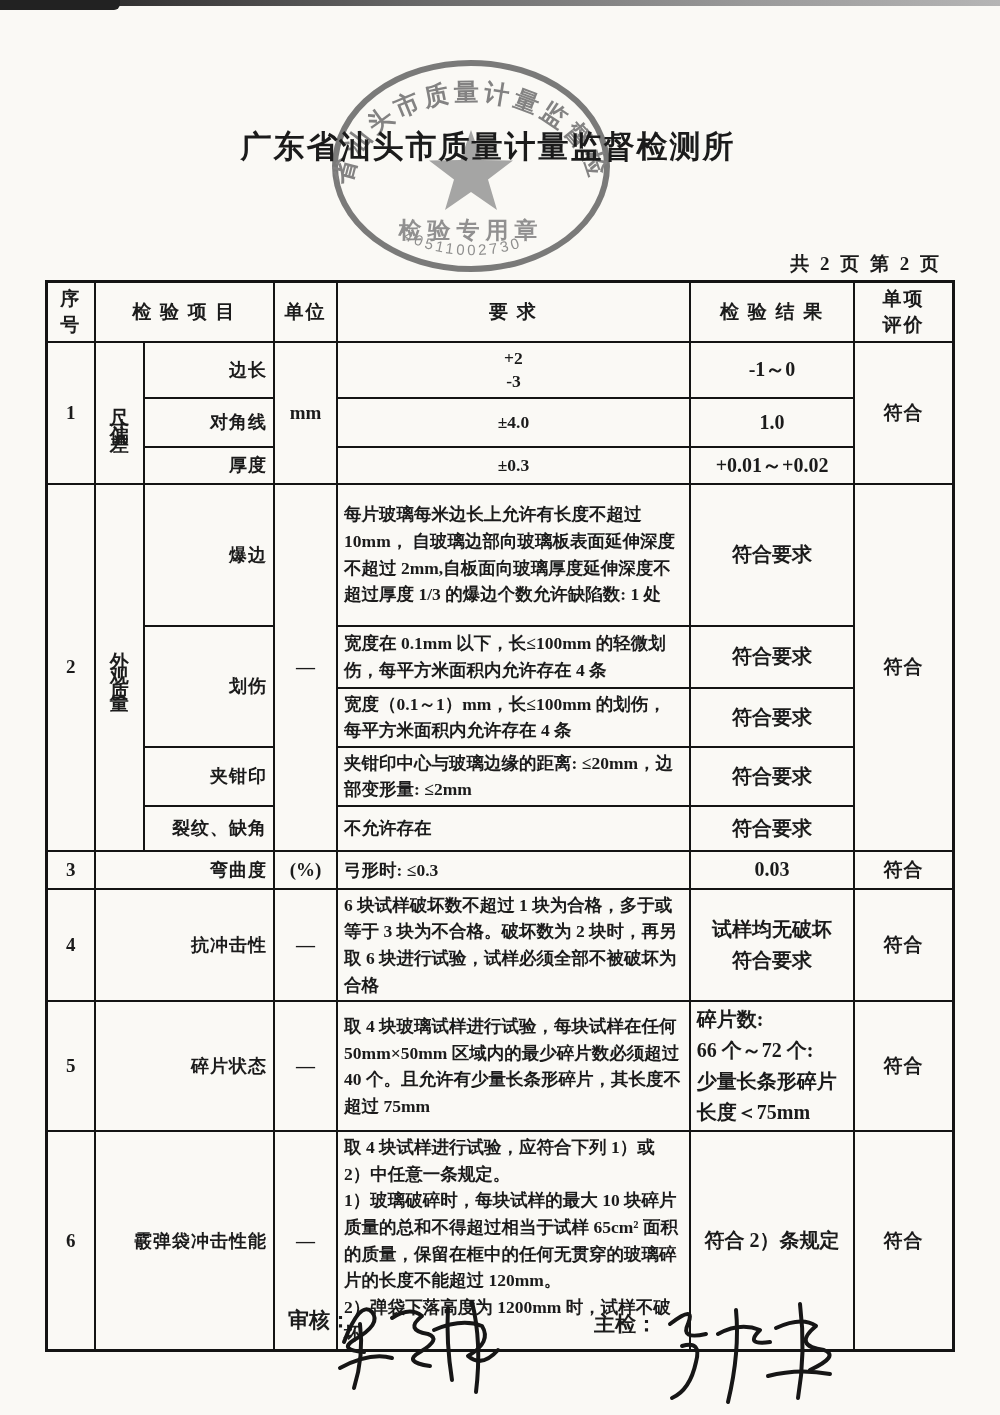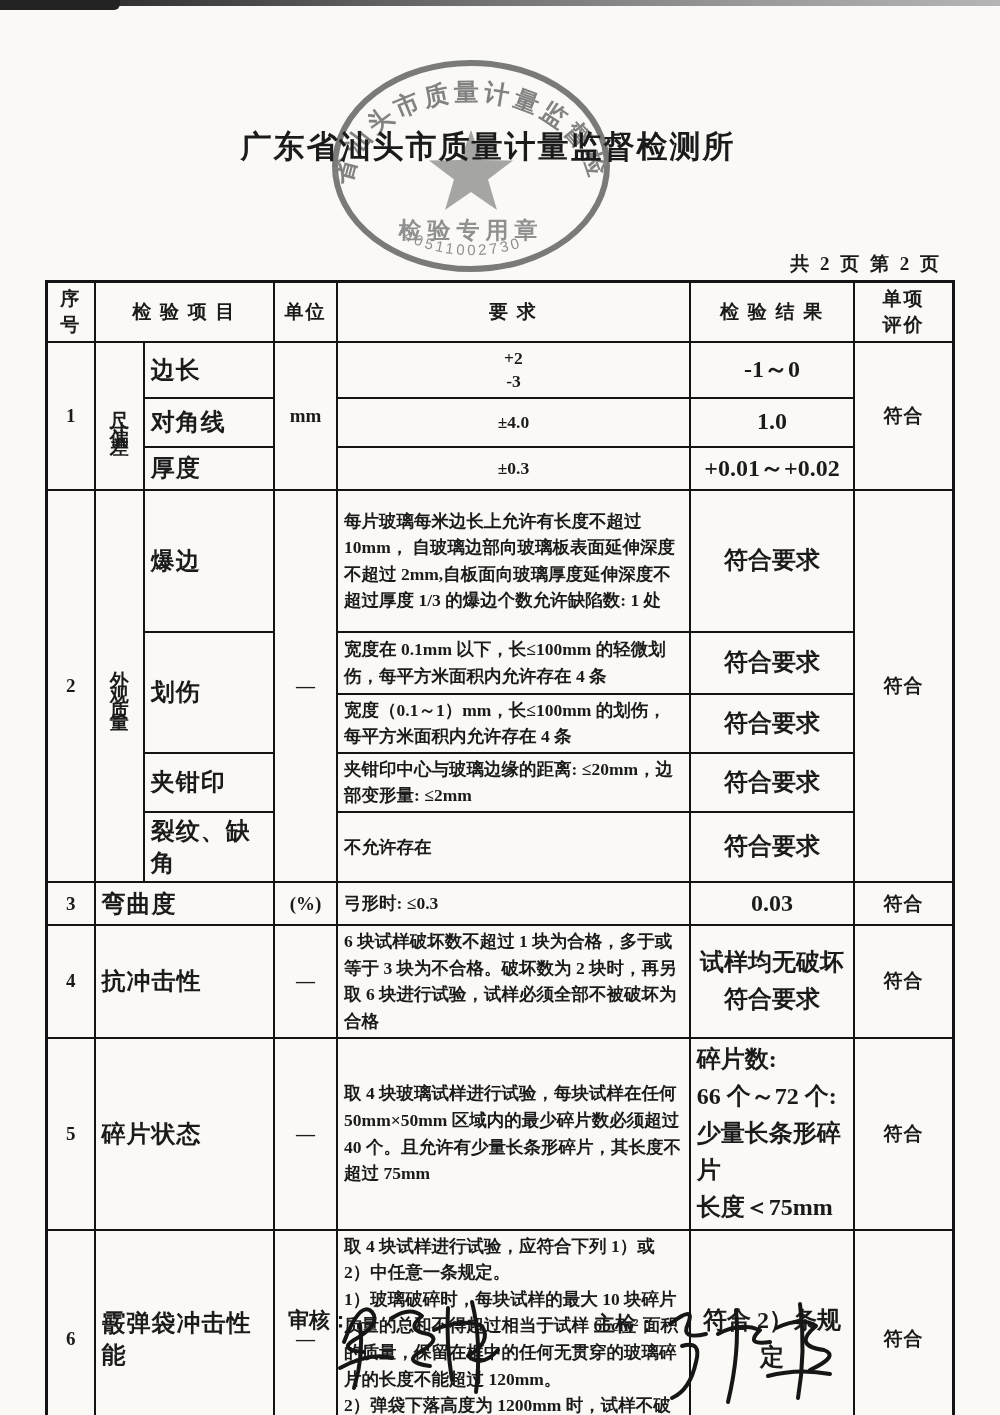--- a/index.html
+++ b/index.html
@@ -31,25 +31,25 @@
   table.report{
     position:absolute;left:45px;top:280px;width:910px;z-index:2;
     border-collapse:collapse;table-layout:fixed;
     border:3px solid #141414;
   }
   table.report td{border:2px solid #141414;padding:2px 6px;vertical-align:middle;overflow:hidden;}
   .th{font-size:19px;font-weight:700;text-align:center;letter-spacing:2px;}
   .pre{white-space:pre-line;}
   .c{text-align:center;}
   .no-cell{font-size:19px;font-weight:600;text-align:center;}
-  .item{font-size:24px;font-weight:600;text-align:left;letter-spacing:1px;}
+  .item{font-size:18px;font-weight:600;text-align:right;letter-spacing:1px;}
   .unit{font-size:19px;font-weight:600;text-align:center;}
   .req{font-size:17.5px;font-weight:600;line-height:1.52;text-align:left;padding:4px 10px;}
   .req-c{text-align:center;line-height:1.3;}
-  .result{font-size:24px;font-weight:600;text-align:center;line-height:1.55;}
+  .result{font-size:20px;font-weight:600;text-align:center;line-height:1.55;}
   .result-left{text-align:left;padding-left:9px;}
   .eval{font-size:19px;font-weight:600;text-align:center;letter-spacing:1px;font-family:Liberation Serif, serif;}
   .vertical{display:inline-block;writing-mode:vertical-rl;text-orientation:upright;
     font-size:19px;font-weight:600;letter-spacing:9px;}
   .vertical.tall{letter-spacing:14px;}
 
   
   .sign-label{position:absolute;font-size:21px;font-weight:700;z-index:3;}
   .sig{position:absolute;z-index:3;}
 </style>

